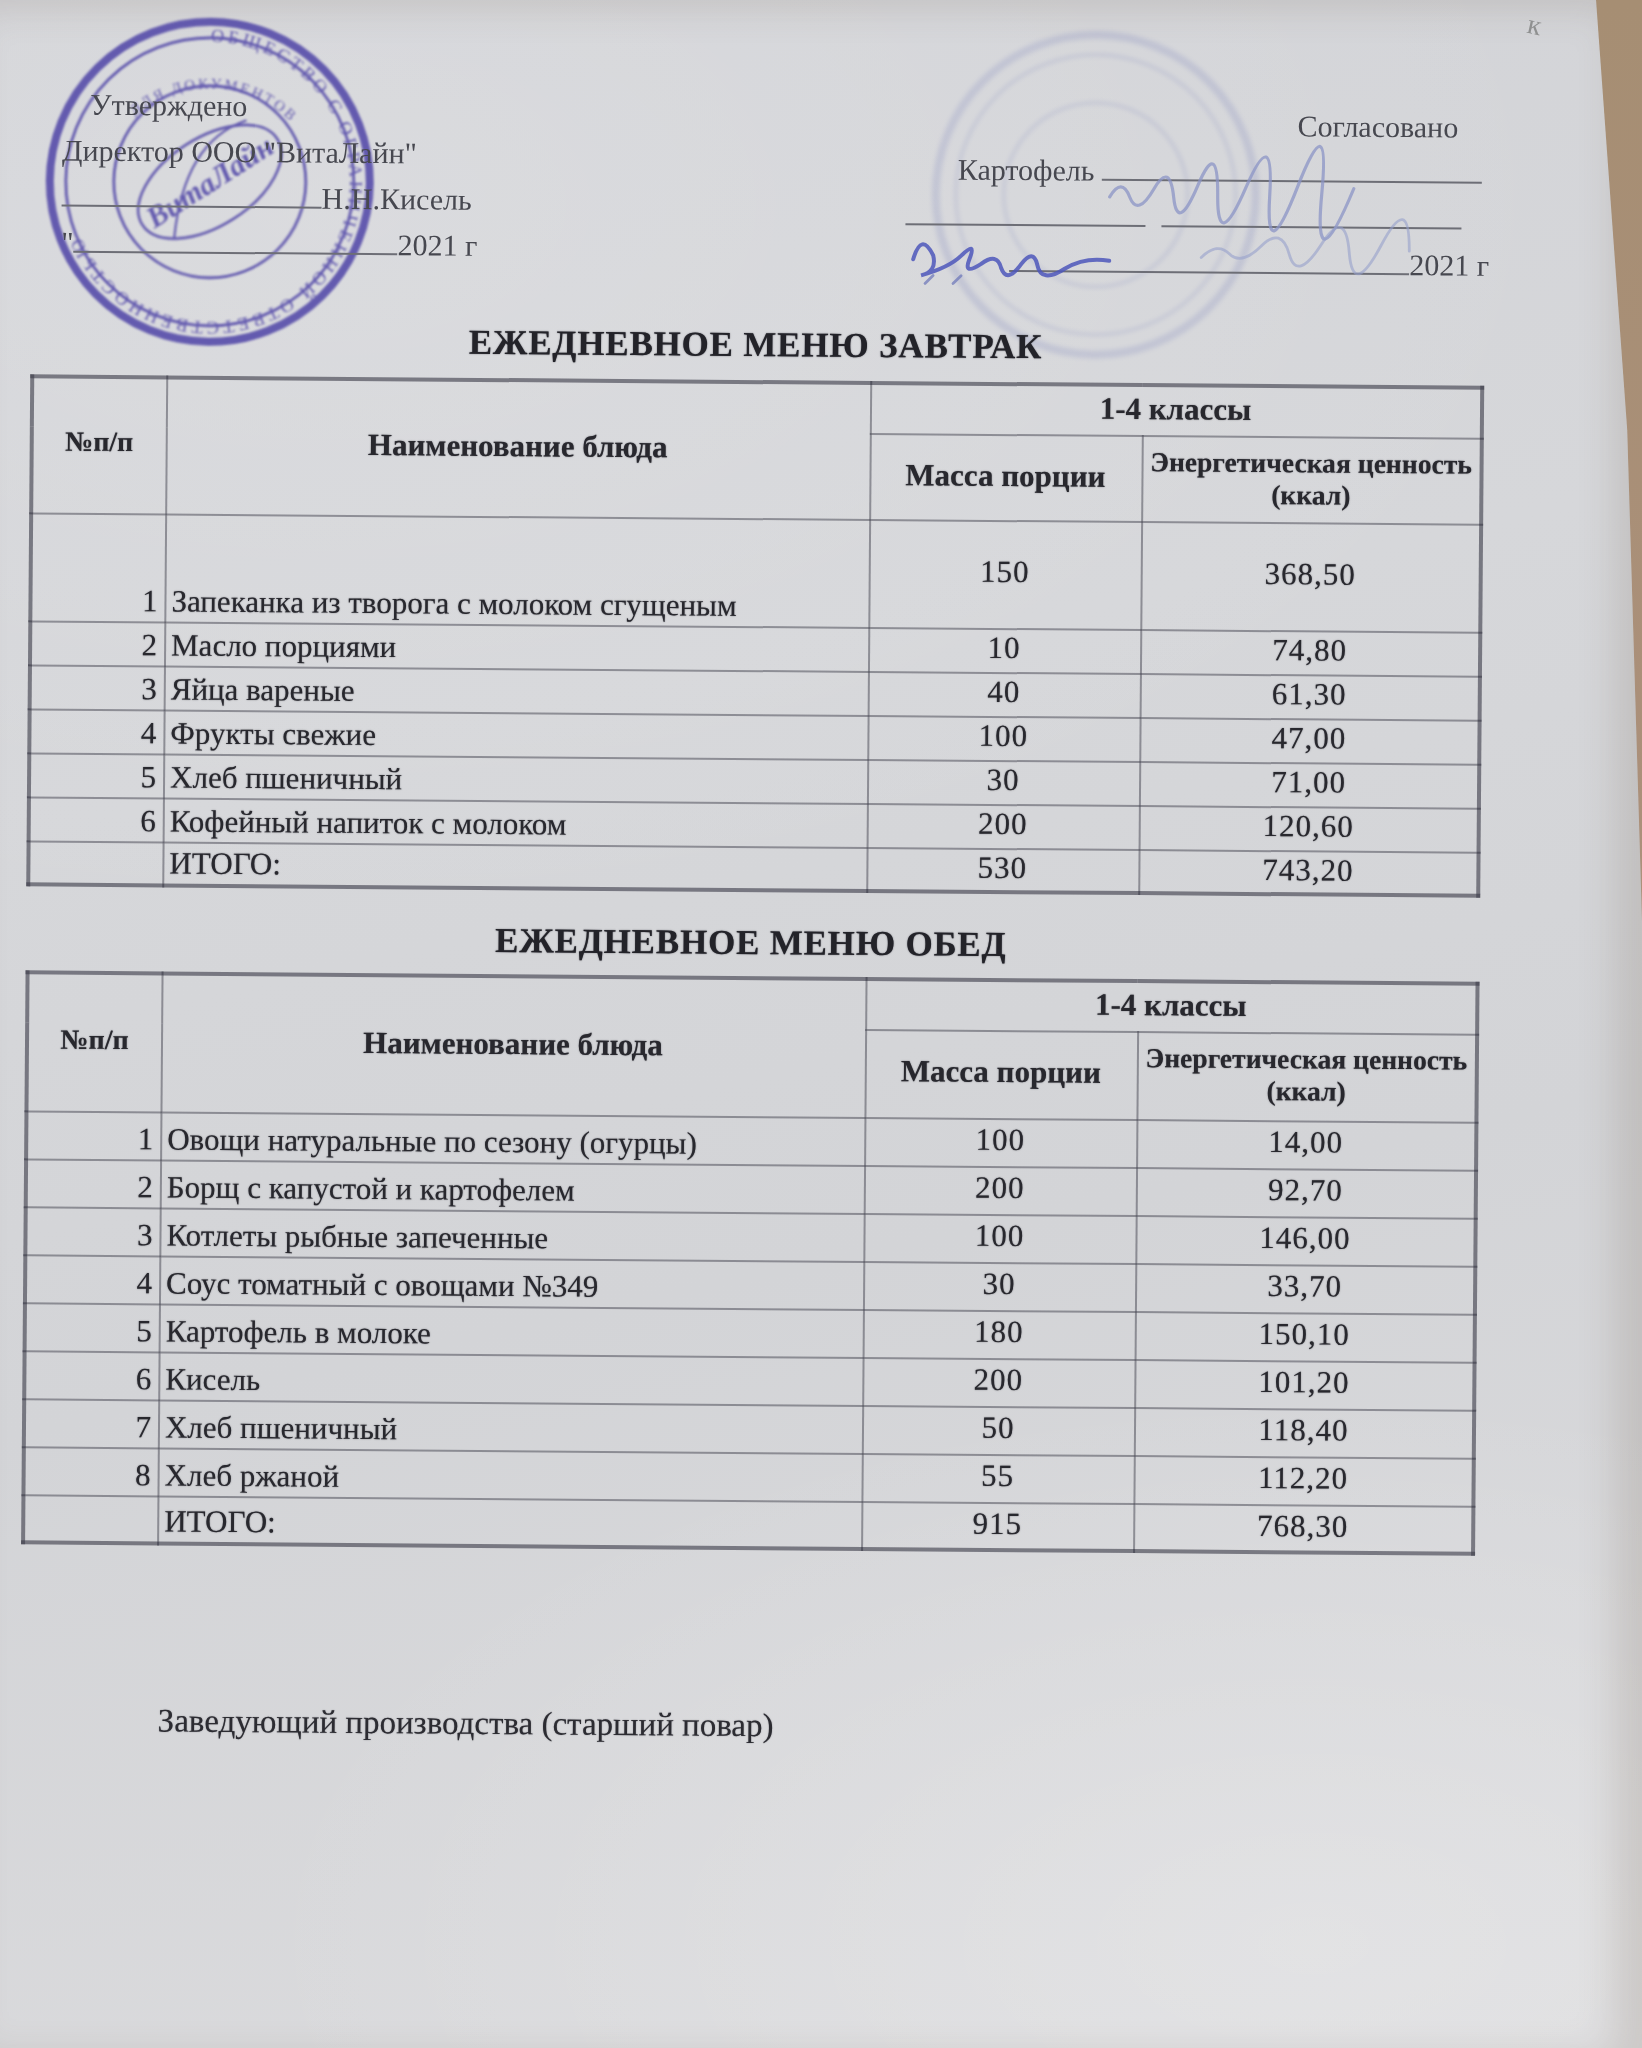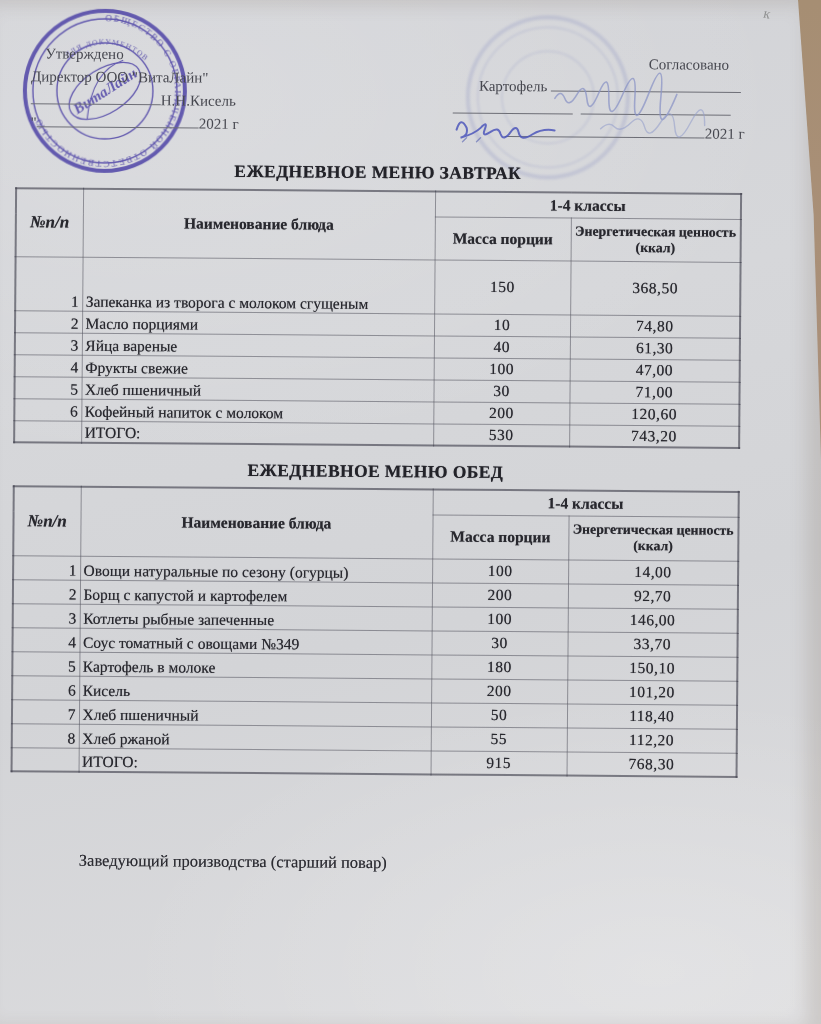--- a/index.html
+++ b/index.html
@@ -40,21 +40,21 @@
   .t-lunch-title{top:460px;}
   table.menu{
     position:absolute;left:15px;width:725px;border-collapse:collapse;table-layout:fixed;
     font-size:15.5px;color:#28282e;text-shadow:0 0 .7px rgba(35,35,45,.65);
     border:2px solid rgba(62,62,74,.62);
   }
   .t-breakfast{top:189px;}
   .t-lunch{top:487px;}
   table.menu th,table.menu td{border:1px solid rgba(72,72,84,.52);padding:0 3px;overflow:hidden;}
   table.menu th{font-weight:bold;text-align:center;}
-  th.h-num{font-size:17px;font-style:italic;}
+  th.h-num{font-size:14px;}
   th.h-energy{font-size:13.8px;line-height:16px;}
   col.c-num{width:67px;}col.c-name{width:352px;}col.c-mass{width:136px;}col.c-energy{width:170px;}
   td.c-num{text-align:right;padding-right:3px;vertical-align:bottom;}
   td.c-name{text-align:left;padding-left:5px;vertical-align:bottom;}
   td.c-val{text-align:center;vertical-align:middle;letter-spacing:.5px;}
   .t-breakfast thead tr.hr1{height:25px;}
   .t-breakfast thead tr.hr2{height:43px;}
   .t-breakfast tbody tr{height:22px;}
   .t-breakfast tbody tr.tall{height:54px;}
   .t-lunch thead tr.hr1{height:25px;}

